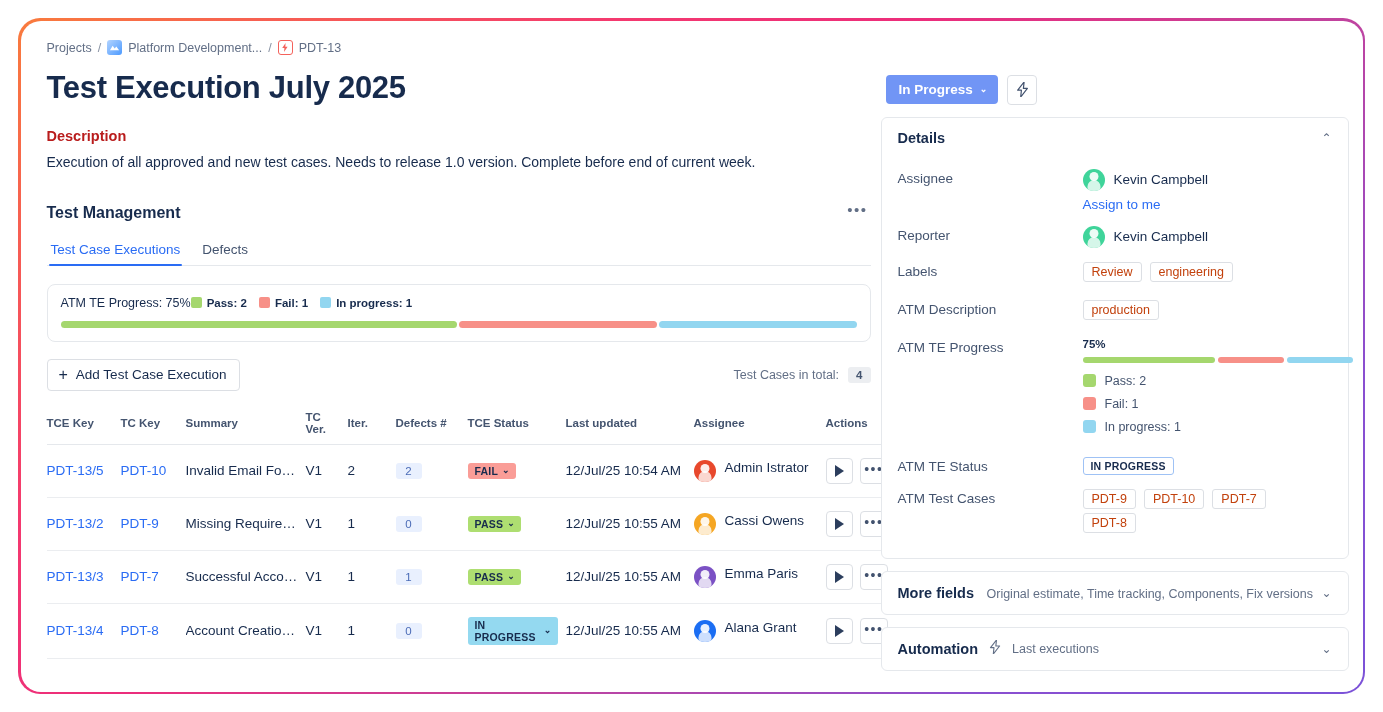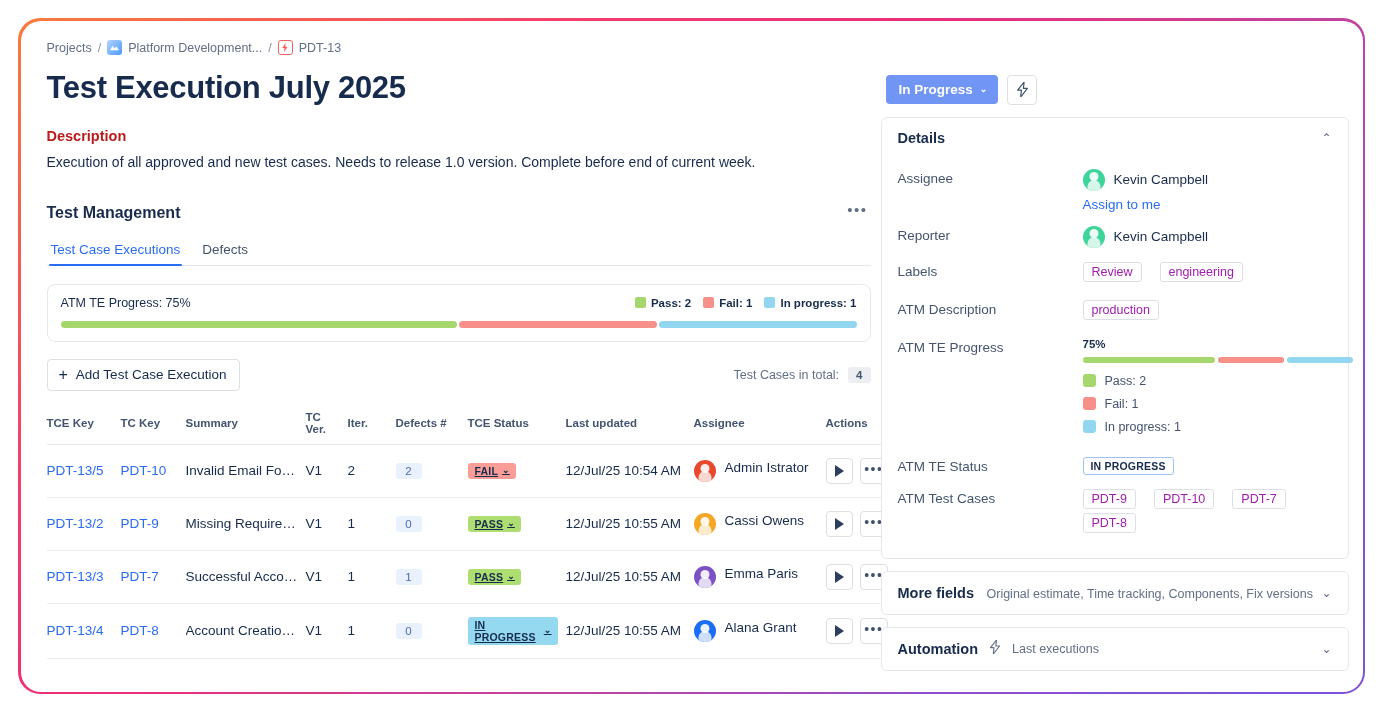--- a/index.html
+++ b/index.html
@@ -69,21 +69,21 @@
   .tab.active:after {
     content:""; position:absolute; left:0; right:0; bottom:-1.5px; height:2.5px;
     background:#2a6cf4; border-radius:2px;
   }
 
   
   .prog-card {
     margin-top:18px; border:1px solid #e5e8ec; border-radius:8px;
     padding:11px 13px 13px 13px; background:#fff;
   }
-  .prog-top { display:flex; align-items:center; justify-content:space-between; }
+  .prog-top { display:flex; align-items:center; justify-content:flex-start; }
   .prog-label { font-size:12.5px; color:#172b4d; font-weight:500; }
   .legend { display:flex; align-items:center; gap:12px; }
   .legend-item { display:flex; align-items:center; gap:5px; font-size:11.5px; color:#172b4d; font-weight:600; }
   .swatch { width:11px; height:11px; border-radius:2px; display:block; }
   .bar { display:flex; gap:2px; margin-top:11px; height:7px; }
   .bar span { border-radius:4px; display:block; height:7px; }
 
   
   .add-row { display:flex; align-items:center; justify-content:space-between; margin-top:17px; }
   .add-btn {
@@ -113,21 +113,21 @@
   .lnk { color:#2a6cf4; text-decoration:none; cursor:pointer; }
   .trunc { overflow:hidden; text-overflow:ellipsis; white-space:nowrap; display:block; }
   .def-badge {
     display:inline-block; min-width:26px; text-align:center;
     background:#e9f0fe; color:#4b6cb7; border-radius:3px;
     font-size:11.5px; padding:2px 7px; font-weight:500;
   }
   .st-badge {
     display:inline-flex; align-items:center; gap:4px;
     border-radius:3px; padding:2px 6px 2px 7px;
-    font-size:10.5px; font-weight:700; letter-spacing:0.2px; cursor:pointer;text-decoration:underline;
+    font-size:10.5px; font-weight:700; letter-spacing:0.2px; cursor:pointer;
   }
   .st-fail { background:#fa9d97; color:#172b4d; }
   .st-pass { background:#aede71; color:#172b4d; }
   .st-prog { background:#94d9f0; color:#172b4d; }
   .chev { font-size:9px; line-height:1; }
   .assignee-cell { display:flex; align-items:flex-start; gap:9px; }
   .av { width:22px; height:22px; border-radius:50%; flex:none; position:relative; overflow:hidden; }
   .av:after {
     content:""; position:absolute; left:50%; top:52%; transform:translate(-50%,0);
     width:13px; height:13px; border-radius:50% 50% 42% 42%; background:rgba(255,255,255,.78);
@@ -167,21 +167,21 @@
   .caret { color:#626f86; font-size:12px; line-height:1; }
 
   .details-body { padding:4px 16px 14px 16px; }
   .field { display:flex; align-items:flex-start; padding:7px 0; }
   .f-label { width:185px; flex:none; font-size:13.5px; color:#44546f; font-weight:400; padding-top:2px; }
   .f-val { flex:1; font-size:13.5px; color:#172b4d; }
   .person { display:flex; align-items:center; gap:9px; }
   .assign-link { color:#2a6cf4; font-size:13.5px; cursor:pointer; margin-top:6px; display:inline-block; }
   .chip {
     display:inline-block; border:1px solid #dcdfe4; border-radius:3px;
-    padding:2px 8px; font-size:12.5px; color:#a21caf; margin:0 18px 4px 0; background:#fff;
+    padding:2px 8px; font-size:12.5px; color:#c2410c; margin:0 8px 4px 0; background:#fff;
   }
   .chip-status {
     display:inline-block; border:1px solid #9fc2f5; border-radius:3px;
     padding:2px 7px; font-size:10.5px; font-weight:700; color:#172b4d; background:#fff;
     letter-spacing:0.2px;
   }
   .mini-pct { font-size:11.5px; font-weight:700; color:#172b4d; margin-bottom:7px; }
   .mini-bar { display:flex; gap:3px; height:6px; width:270px; }
   .mini-bar span { height:6px; border-radius:3px; display:block; }
   .mini-legend { margin-top:11px; }

